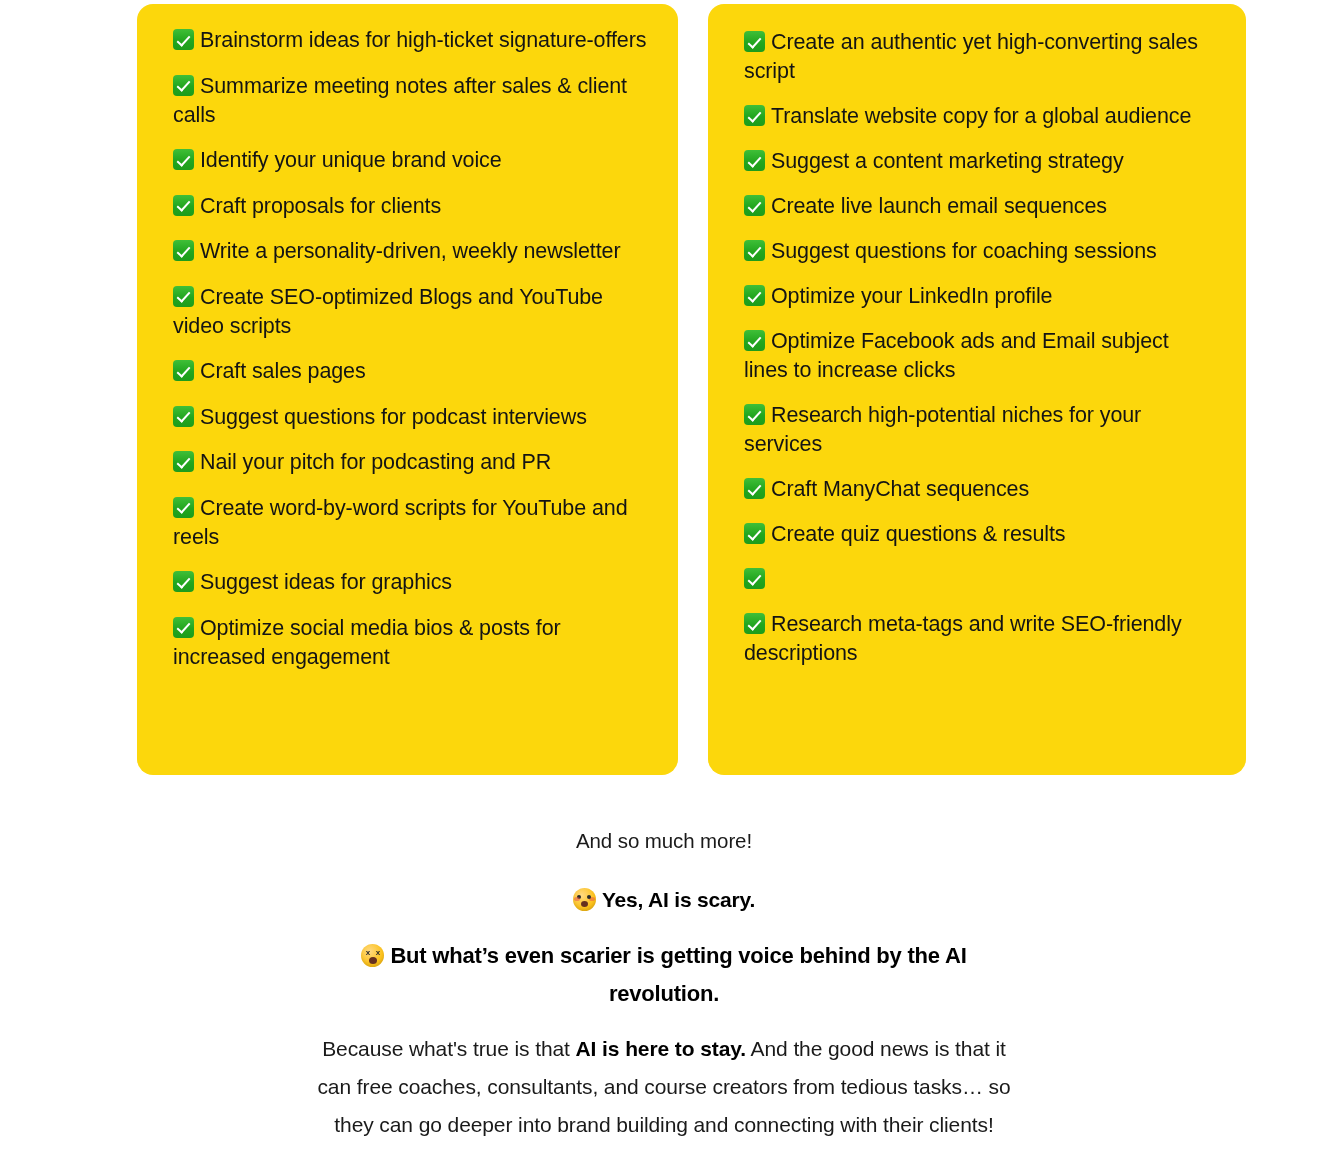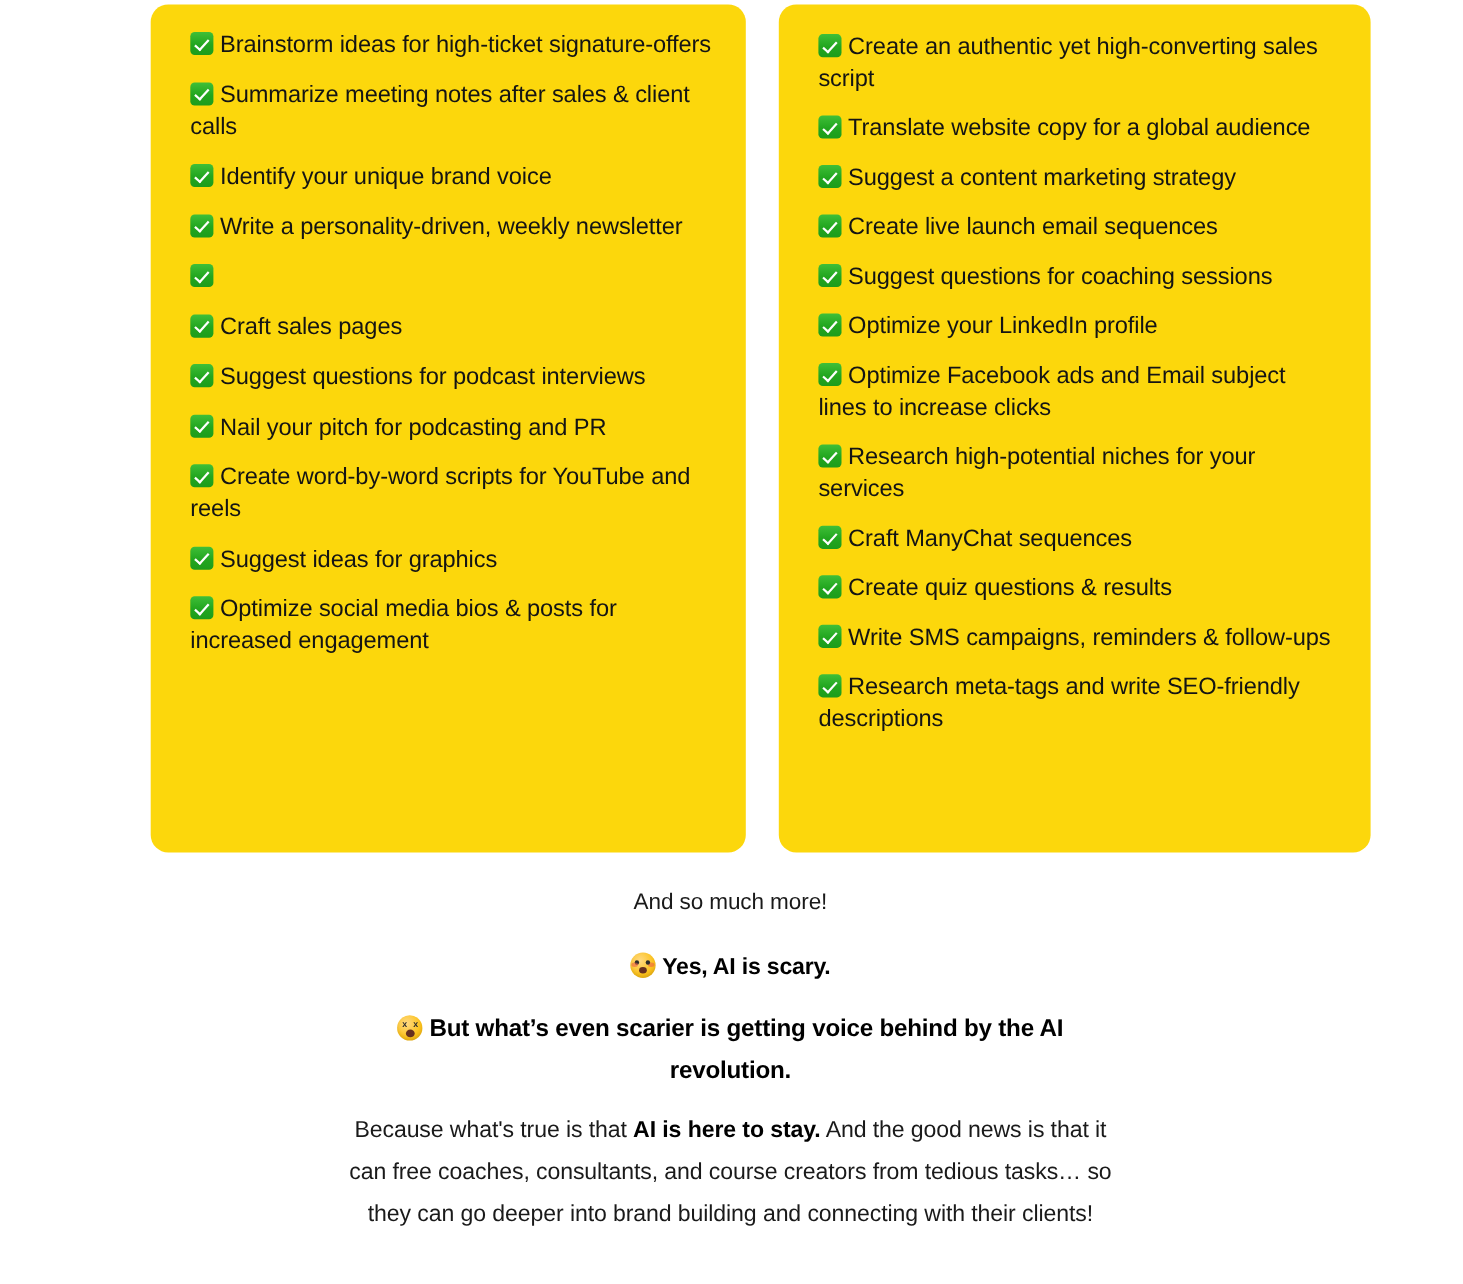--- a/index.html
+++ b/index.html
@@ -80,21 +80,21 @@
     height: 11px;
     border: solid #ffffff;
     border-width: 0 2.6px 2.6px 0;
     transform: rotate(42deg);
   }
 
   
   .closing {
     position: absolute;
     left: 0;
-    top: 803px;
+    top: 824px;
     width: 1328px;
     text-align: center;
   }
 
   .more-line {
     font-size: 20.5px;
     line-height: 34px;
     color: #1a1a1a;
     letter-spacing: -0.1px;
   }
@@ -213,78 +213,81 @@
       <div class="check-item">
         <span class="check-icon"></span><span>Brainstorm ideas for high-ticket signature-offers</span>
       </div>
       <div class="check-item">
         <span class="check-icon"></span><span>Summarize meeting notes after sales &amp; client calls</span>
       </div>
       <div class="check-item">
         <span class="check-icon"></span><span>Identify your unique brand voice</span>
       </div>
       <div class="check-item">
+        <span class="check-icon"></span><span>Craft proposals for clients</span>
+      </div>
+      <div class="check-item">
         <span class="check-icon"></span><span>Write a personality-driven, weekly newsletter</span>
       </div>
       <div class="check-item">
+        <span class="check-icon"></span><span>Create SEO-optimized Blogs and YouTube video scripts</span>
+      </div>
+      <div class="check-item">
+        <span class="check-icon"></span><span>Craft sales pages</span>
+      </div>
+      <div class="check-item">
+        <span class="check-icon"></span><span>Suggest questions for podcast interviews</span>
+      </div>
+      <div class="check-item">
+        <span class="check-icon"></span><span>Nail your pitch for podcasting and PR</span>
+      </div>
+      <div class="check-item">
+        <span class="check-icon"></span><span>Create word-by-word scripts for YouTube and reels</span>
+      </div>
+      <div class="check-item">
+        <span class="check-icon"></span><span>Suggest ideas for graphics</span>
+      </div>
+      <div class="check-item">
+        <span class="check-icon"></span><span>Optimize social media bios &amp; posts for increased engagement</span>
+      </div>
+    </div>
+
+    <div class="card right">
+      <div class="check-item">
+        <span class="check-icon"></span><span>Create an authentic yet high-converting sales script</span>
+      </div>
+      <div class="check-item">
+        <span class="check-icon"></span><span>Translate website copy for a global audience</span>
+      </div>
+      <div class="check-item">
+        <span class="check-icon"></span><span>Suggest a content marketing strategy</span>
+      </div>
+      <div class="check-item">
+        <span class="check-icon"></span><span>Create live launch email sequences</span>
+      </div>
+      <div class="check-item">
+        <span class="check-icon"></span><span>Suggest questions for coaching sessions</span>
+      </div>
+      <div class="check-item">
+        <span class="check-icon"></span><span>Optimize your LinkedIn profile</span>
+      </div>
+      <div class="check-item">
+        <span class="check-icon"></span><span>Optimize Facebook ads and Email subject lines to increase clicks</span>
+      </div>
+      <div class="check-item">
+        <span class="check-icon"></span><span>Research high-potential niches for your services</span>
+      </div>
+      <div class="check-item">
+        <span class="check-icon"></span><span>Craft ManyChat sequences</span>
+      </div>
+      <div class="check-item">
+        <span class="check-icon"></span><span>Create quiz questions &amp; results</span>
+      </div>
+      <div class="check-item">
         <span class="check-icon"></span>
-      </div>
-      <div class="check-item">
-        <span class="check-icon"></span><span>Craft sales pages</span>
-      </div>
-      <div class="check-item">
-        <span class="check-icon"></span><span>Suggest questions for podcast interviews</span>
-      </div>
-      <div class="check-item">
-        <span class="check-icon"></span><span>Nail your pitch for podcasting and PR</span>
-      </div>
-      <div class="check-item">
-        <span class="check-icon"></span><span>Create word-by-word scripts for YouTube and reels</span>
-      </div>
-      <div class="check-item">
-        <span class="check-icon"></span><span>Suggest ideas for graphics</span>
-      </div>
-      <div class="check-item">
-        <span class="check-icon"></span><span>Optimize social media bios &amp; posts for increased engagement</span>
-      </div>
-    </div>
-
-    <div class="card right">
-      <div class="check-item">
-        <span class="check-icon"></span><span>Create an authentic yet high-converting sales script</span>
-      </div>
-      <div class="check-item">
-        <span class="check-icon"></span><span>Translate website copy for a global audience</span>
-      </div>
-      <div class="check-item">
-        <span class="check-icon"></span><span>Suggest a content marketing strategy</span>
-      </div>
-      <div class="check-item">
-        <span class="check-icon"></span><span>Create live launch email sequences</span>
-      </div>
-      <div class="check-item">
-        <span class="check-icon"></span><span>Suggest questions for coaching sessions</span>
-      </div>
-      <div class="check-item">
-        <span class="check-icon"></span><span>Optimize your LinkedIn profile</span>
-      </div>
-      <div class="check-item">
-        <span class="check-icon"></span><span>Optimize Facebook ads and Email subject lines to increase clicks</span>
-      </div>
-      <div class="check-item">
-        <span class="check-icon"></span><span>Research high-potential niches for your services</span>
-      </div>
-      <div class="check-item">
-        <span class="check-icon"></span><span>Craft ManyChat sequences</span>
-      </div>
-      <div class="check-item">
-        <span class="check-icon"></span><span>Create quiz questions &amp; results</span>
-      </div>
-      <div class="check-item">
-        <span class="check-icon"></span><span>Write SMS campaigns, reminders &amp; follow-ups</span>
       </div>
       <div class="check-item">
         <span class="check-icon"></span><span>Research meta-tags and write SEO-friendly descriptions</span>
       </div>
     </div>
 
   </div>
 
   <div class="closing">
 

